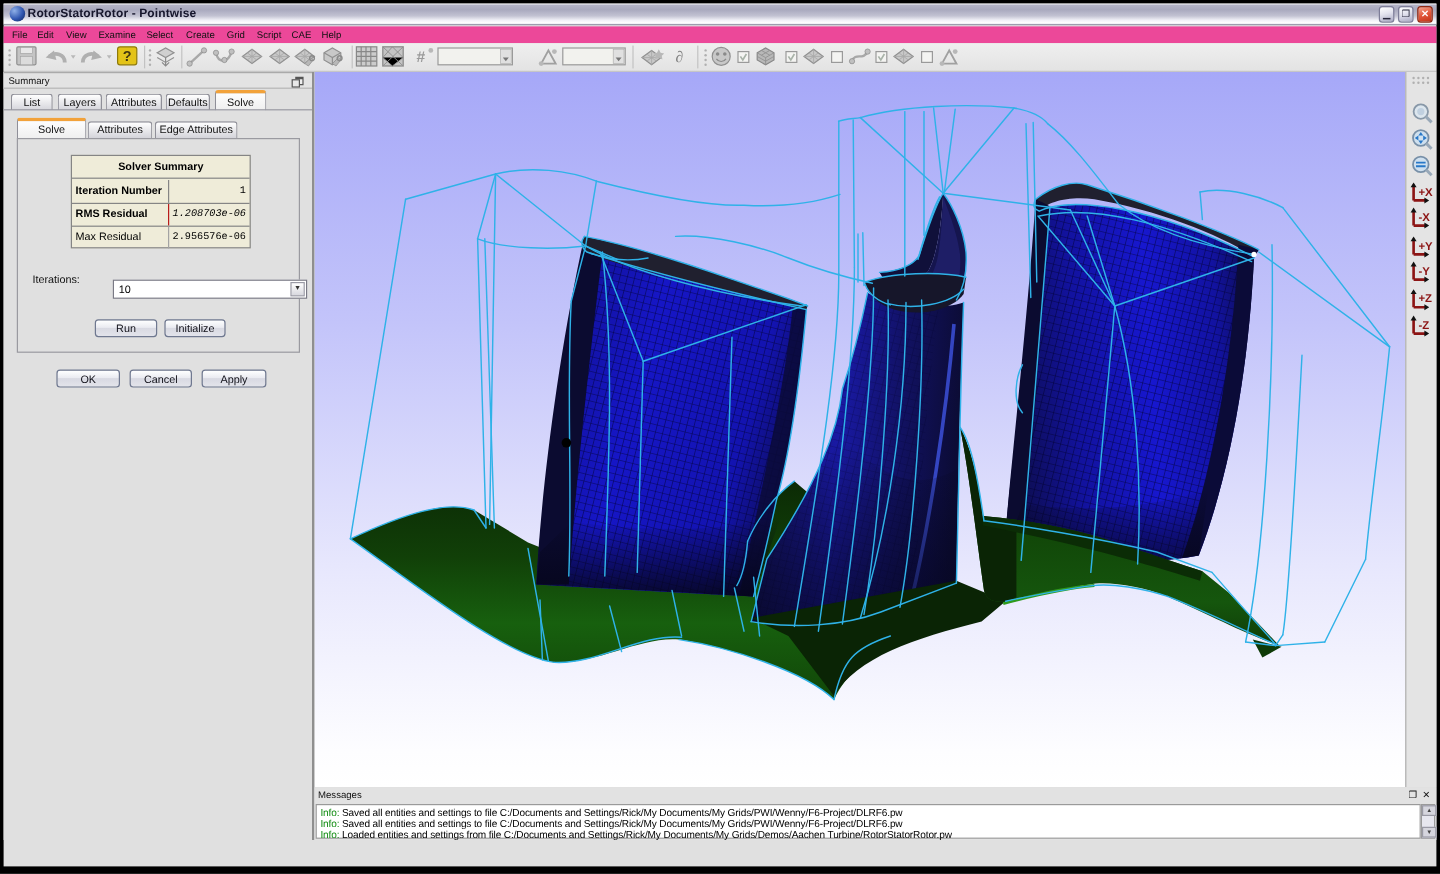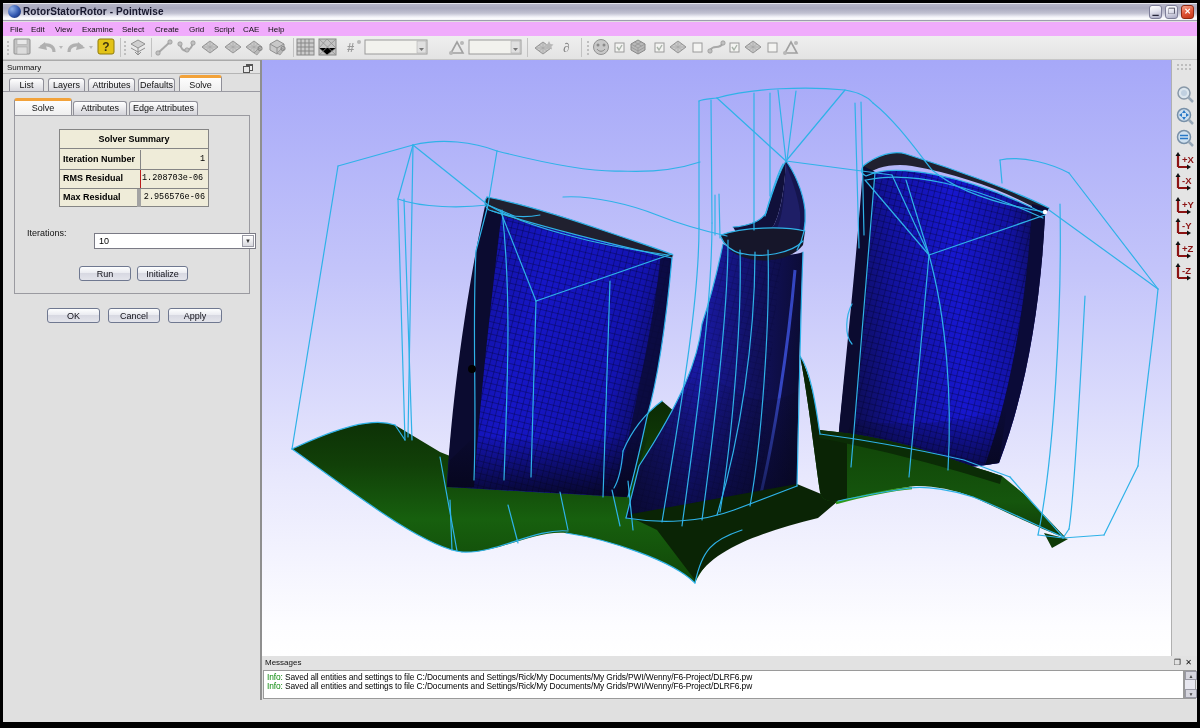--- a/index.html
+++ b/index.html
@@ -13,21 +13,21 @@
 #titlebar .title { position:absolute; left:20px; top:3px; font-size:10px; font-weight:bold; color:#16162c; letter-spacing:0.1px; }
 #globe { position:absolute; left:5px; top:2px; width:13px; height:13px; border-radius:50%;
   background:radial-gradient(circle at 4px 4px, #8fb0e8 0%, #3056b0 55%, #112052 100%); }
 .winbtn { position:absolute; top:2px; width:13px; height:14px; border-radius:3px;
   border:1px solid #7d7d98; font-size:8px; text-align:center; line-height:11px; color:#26263a;
   background:linear-gradient(165deg, #ffffff 0%, #e3e3ee 45%, #b9b9cf 85%, #a5a5bf 100%); }
 #btnmin { right:35px; }
 #btnmax { right:19px; }
 #btncls { right:3px; background:linear-gradient(160deg,#f4a58f 0%,#e2573a 50%,#c23316 100%); border-color:#8f2812; color:#fff; font-weight:bold; }
 
-#menubar { position:absolute; left:0; top:19px; width:100%; height:14px; background:#f0abfc; font-size:8px; color:#111; }
+#menubar { position:absolute; left:0; top:19px; width:100%; height:14px; background:#ec4899; font-size:8px; color:#111; }
 #menubar span { position:absolute; top:3px; }
 
 #toolbar { position:absolute; left:0; top:33px; width:100%; height:24px;
   background:linear-gradient(#efefef,#e3e3e3); border-bottom:1px solid #c6c6c6; }
 
 #leftpanel { position:absolute; left:0; top:57px; width:259px; height:640px; background:#e0e0e0; border-right:2px solid #8f8f8f; font-size:9px; }
 #paneltitle { position:absolute; left:0; top:0px; width:257px; height:14px; font-size:8px; color:#111;
   border-top:1px solid #aaa; border-bottom:1px solid #b5b5b5; background:#e3e3e3; }
 #paneltitle span { position:absolute; left:4px; top:2px; }
 .tab { position:absolute; font-size:9px; color:#111; text-align:center;
@@ -245,23 +245,23 @@
     <div class="tab" style="left:70px; top:41px; width:54px; height:14px; line-height:13px;">Attributes</div>
     <div class="tab" style="left:126px; top:41px; width:69px; height:14px; line-height:13px;">Edge Attributes</div>
     <div id="groupbox" style="position:absolute; left:11px; top:55px; width:236px; height:179px; border:1px solid #9a9aa0;"></div>
 
     <div id="soltable" style="position:absolute; left:56px; top:69px; width:150px; height:78px; background:#efecd9; border:1px solid #858585; font-size:9px;">
       <div style="position:absolute; left:0; top:0; width:100%; height:19px; border-bottom:1px solid #858585; font-weight:bold; text-align:center; line-height:19px;">Solver Summary</div>
       <div style="position:absolute; left:0; top:20px; width:81px; height:19px; border-right:1px solid #858585; font-weight:bold; line-height:18px; padding-left:3px;">Iteration Number</div>
       <div style="position:absolute; left:82px; top:20px; width:66px; height:19px; font-family:'Liberation Mono',monospace; font-size:8.5px; line-height:18px; text-align:right; padding-right:3px;">1</div>
       <div style="position:absolute; left:0; top:39px; width:148px; height:1px; background:#858585;"></div>
       <div style="position:absolute; left:0; top:40px; width:81px; height:18px; border-right:1px solid #b91c1c; font-weight:bold; line-height:17px; padding-left:3px;">RMS Residual</div>
-      <div style="position:absolute; left:82px; top:40px; width:66px; height:18px; font-family:'Liberation Mono',monospace; font-size:8.5px; line-height:17px; padding-right:3px;">1.208703e-06</div>
+      <div style="position:absolute; left:82px; top:40px; width:66px; height:18px; font-family:'Liberation Mono',monospace; font-size:8.5px; line-height:17px; text-align:right; padding-right:3px;font-style:italic;">1.208703e-06</div>
       <div style="position:absolute; left:0; top:58px; width:148px; height:1px; background:#858585;"></div>
-      <div style="position:absolute; left:0; top:59px; width:81px; height:18px; border-right:4px solid #a3a3a3; font-weight:bold; line-height:17px; padding-left:3px;">Max Residual</div>
+      <div style="position:absolute; left:0; top:59px; width:81px; height:18px; border-right:1px solid #a3a3a3; font-weight:normal; line-height:17px; padding-left:3px;">Max Residual</div>
       <div style="position:absolute; left:82px; top:59px; width:66px; height:18px; font-family:'Liberation Mono',monospace; font-size:8.5px; line-height:17px; text-align:right; padding-right:3px;">2.956576e-06</div>
     </div>
     <div style="position:absolute; left:24px; top:168px; font-size:9px; color:#111;">Iterations:</div>
     <div id="itercombo" style="position:absolute; left:91px; top:173px; width:162px; height:16px; background:#fff; border:1px solid #7a7a85; font-size:9px; line-height:14px; padding-left:4px;">10
       <div style="position:absolute; right:1px; top:1px; width:12px; height:12px; border:1px solid #9a9aa5; background:linear-gradient(#fff,#d8d8de); font-size:6px; text-align:center; line-height:11px; color:#333;">▼</div>
     </div>
     <div class="btn" style="left:76px; top:206px; width:52px; height:15px; line-height:14px;">Run</div>
     <div class="btn" style="left:134px; top:206px; width:51px; height:15px; line-height:14px;">Initialize</div>
     <div class="btn" style="left:44px; top:248px; width:53px; height:15px; line-height:14px;">OK</div>
     <div class="btn" style="left:105px; top:248px; width:52px; height:15px; line-height:14px;">Cancel</div>
@@ -587,19 +587,20 @@
   </div>
   <div id="messages">
     <div id="msgtitle">
         <span style="position:absolute; left:3px; top:2px;">Messages</span>
       <span style="position:absolute; right:16px; top:2px; font-size:8px;">❐</span>
       <span style="position:absolute; right:5px; top:2px; font-size:8px;">✕</span>
     </div>
     <div id="msglog">
       <div class="ln" style="top:1px;"><span class="info">Info:</span> Saved all entities and settings to file C:/Documents and Settings/Rick/My Documents/My Grids/PWI/Wenny/F6-Project/DLRF6.pw</div>
       <div class="ln" style="top:10px;"><span class="info">Info:</span> Saved all entities and settings to file C:/Documents and Settings/Rick/My Documents/My Grids/PWI/Wenny/F6-Project/DLRF6.pw</div>
+      <div class="ln" style="top:19px;"><span class="info">Info:</span> Loaded entities and settings from file C:/Documents and Settings/Rick/My Documents/My Grids/Demos/Aachen Turbine/RotorStatorRotor.pw</div>
     </div>
     <div id="msgscroll">
       <div style="position:absolute;left:0;top:0;width:12px;height:9px;background:#d6d6de;border:1px solid #9a9aa5;font-size:5px;text-align:center;line-height:8px;color:#444;">▲</div>
       <div style="position:absolute;left:0;bottom:0;width:12px;height:9px;background:#d6d6de;border:1px solid #9a9aa5;font-size:5px;text-align:center;line-height:8px;color:#444;">▼</div>
     </div>
   </div>
 </div>
 
 </body></html>

